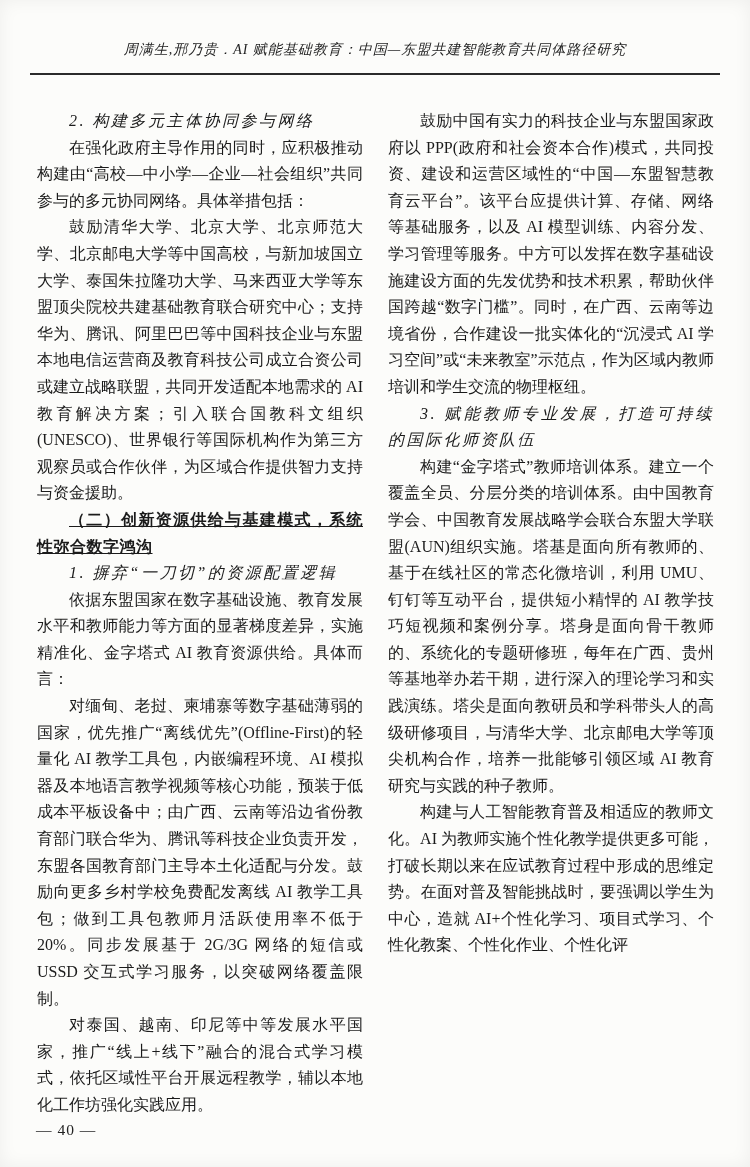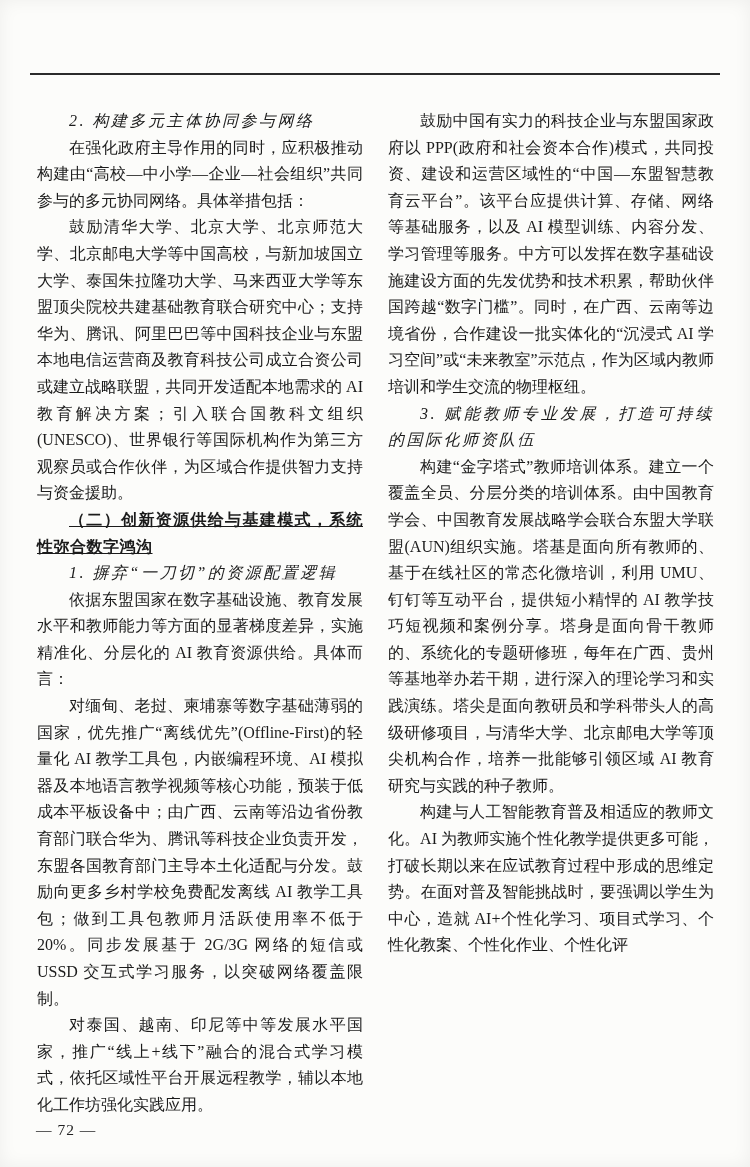--- a/index.html
+++ b/index.html
@@ -65,40 +65,41 @@
     font-size: 15.5px;
     letter-spacing: 1px;
     color: #222;
   }
 </style>
 </head>
 <body>
 
 <div class="page">
 
+  <div class="running-head">周满生,邢乃贵．AI 赋能基础教育：中国—东盟共建智能教育共同体路径研究</div>
 
   <div class="head-rule"></div>
 
   <div class="columns">
 
     <div class="col">
       <p class="h-kai">2. 构建多元主体协同参与网络</p>
       <p>在强化政府主导作用的同时，应积极推动构建由“高校—中小学—企业—社会组织”共同参与的多元协同网络。具体举措包括：</p>
       <p>鼓励清华大学、北京大学、北京师范大学、北京邮电大学等中国高校，与新加坡国立大学、泰国朱拉隆功大学、马来西亚大学等东盟顶尖院校共建基础教育联合研究中心；支持华为、腾讯、阿里巴巴等中国科技企业与东盟本地电信运营商及教育科技公司成立合资公司或建立战略联盟，共同开发适配本地需求的 AI 教育解决方案；引入联合国教科文组织(UNESCO)、世界银行等国际机构作为第三方观察员或合作伙伴，为区域合作提供智力支持与资金援助。</p>
       <p class="h-bold">（二）创新资源供给与基建模式，系统性弥合数字鸿沟</p>
       <p class="h-kai">1. 摒弃“一刀切”的资源配置逻辑</p>
-      <p>依据东盟国家在数字基础设施、教育发展水平和教师能力等方面的显著梯度差异，实施精准化、分层化的 AI 教育资源供给。具体而言：</p>
+      <p>依据东盟国家在数字基础设施、教育发展水平和教师能力等方面的显著梯度差异，实施精准化、金字塔式 AI 教育资源供给。具体而言：</p>
       <p>对缅甸、老挝、柬埔寨等数字基础薄弱的国家，优先推广“离线优先”(Offline-First)的轻量化 AI 教学工具包，内嵌编程环境、AI 模拟器及本地语言教学视频等核心功能，预装于低成本平板设备中；由广西、云南等沿边省份教育部门联合华为、腾讯等科技企业负责开发，东盟各国教育部门主导本土化适配与分发。鼓励向更多乡村学校免费配发离线 AI 教学工具包；做到工具包教师月活跃使用率不低于 20%。同步发展基于 2G/3G 网络的短信或 USSD 交互式学习服务，以突破网络覆盖限制。</p>
       <p>对泰国、越南、印尼等中等发展水平国家，推广“线上+线下”融合的混合式学习模式，依托区域性平台开展远程教学，辅以本地化工作坊强化实践应用。</p>
     </div>
 
     <div class="col">
       <p>鼓励中国有实力的科技企业与东盟国家政府以 PPP(政府和社会资本合作)模式，共同投资、建设和运营区域性的“中国—东盟智慧教育云平台”。该平台应提供计算、存储、网络等基础服务，以及 AI 模型训练、内容分发、学习管理等服务。中方可以发挥在数字基础设施建设方面的先发优势和技术积累，帮助伙伴国跨越“数字门槛”。同时，在广西、云南等边境省份，合作建设一批实体化的“沉浸式 AI 学习空间”或“未来教室”示范点，作为区域内教师培训和学生交流的物理枢纽。</p>
       <p class="h-kai">3. 赋能教师专业发展，打造可持续的国际化师资队伍</p>
       <p>构建“金字塔式”教师培训体系。建立一个覆盖全员、分层分类的培训体系。由中国教育学会、中国教育发展战略学会联合东盟大学联盟(AUN)组织实施。塔基是面向所有教师的、基于在线社区的常态化微培训，利用 UMU、钉钉等互动平台，提供短小精悍的 AI 教学技巧短视频和案例分享。塔身是面向骨干教师的、系统化的专题研修班，每年在广西、贵州等基地举办若干期，进行深入的理论学习和实践演练。塔尖是面向教研员和学科带头人的高级研修项目，与清华大学、北京邮电大学等顶尖机构合作，培养一批能够引领区域 AI 教育研究与实践的种子教师。</p>
       <p>构建与人工智能教育普及相适应的教师文化。AI 为教师实施个性化教学提供更多可能，打破长期以来在应试教育过程中形成的思维定势。在面对普及智能挑战时，要强调以学生为中心，造就 AI+个性化学习、项目式学习、个性化教案、个性化作业、个性化评</p>
     </div>
 
   </div>
 
-  <div class="page-number">— 72 —</div>
+  <div class="page-number">— 40 —</div>
 
 </div>
 
 </body></html>

